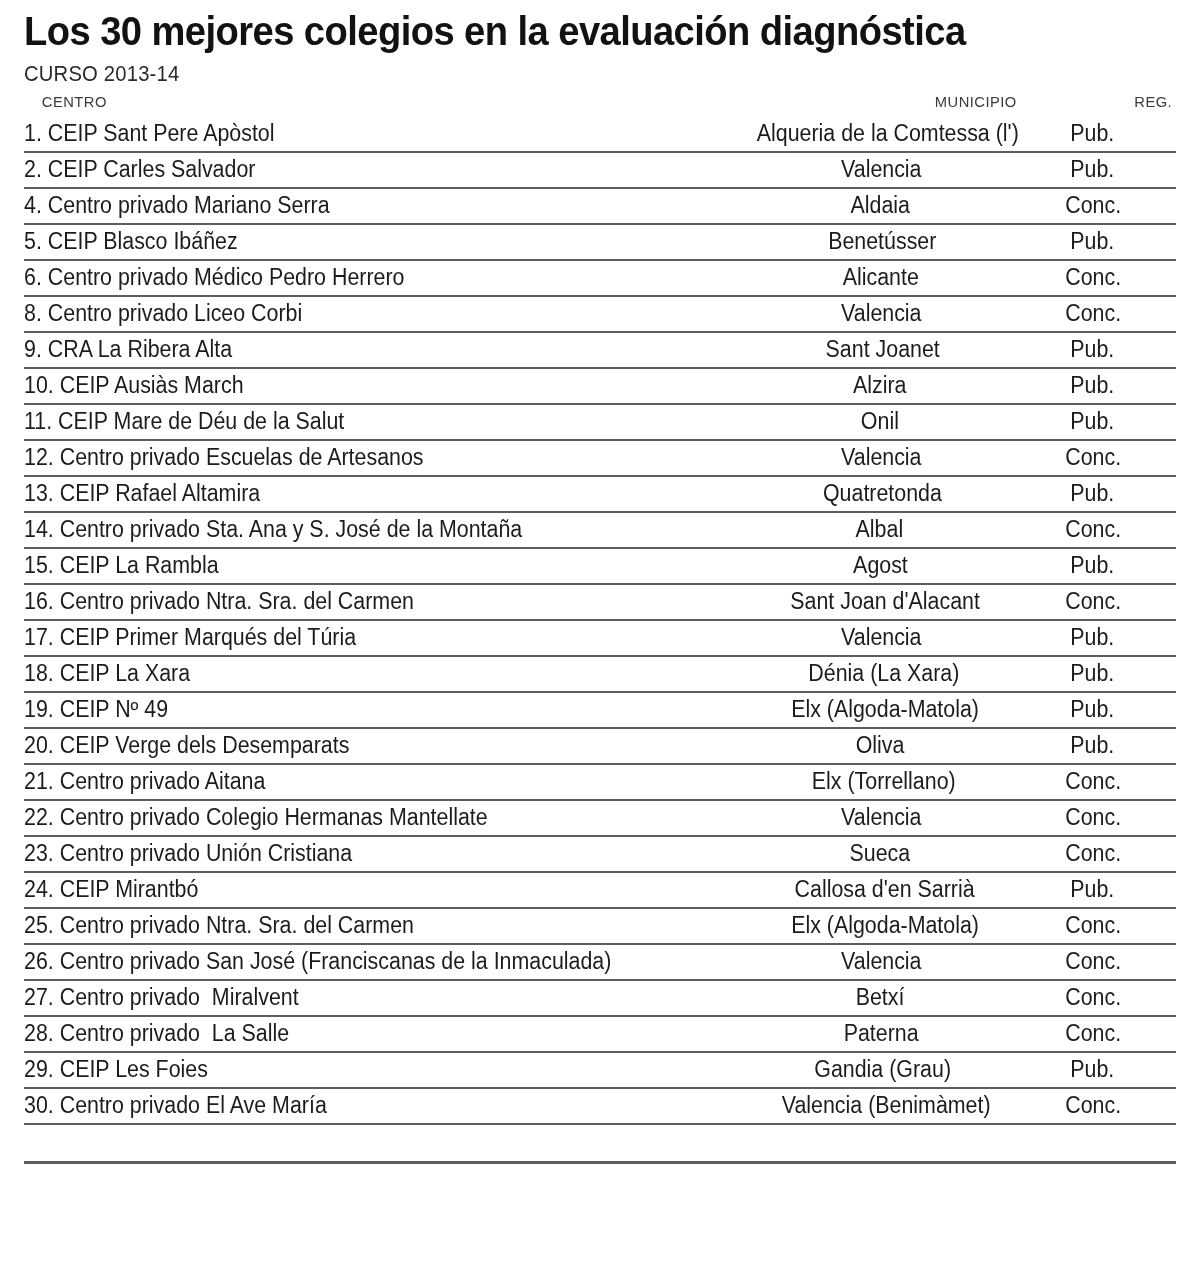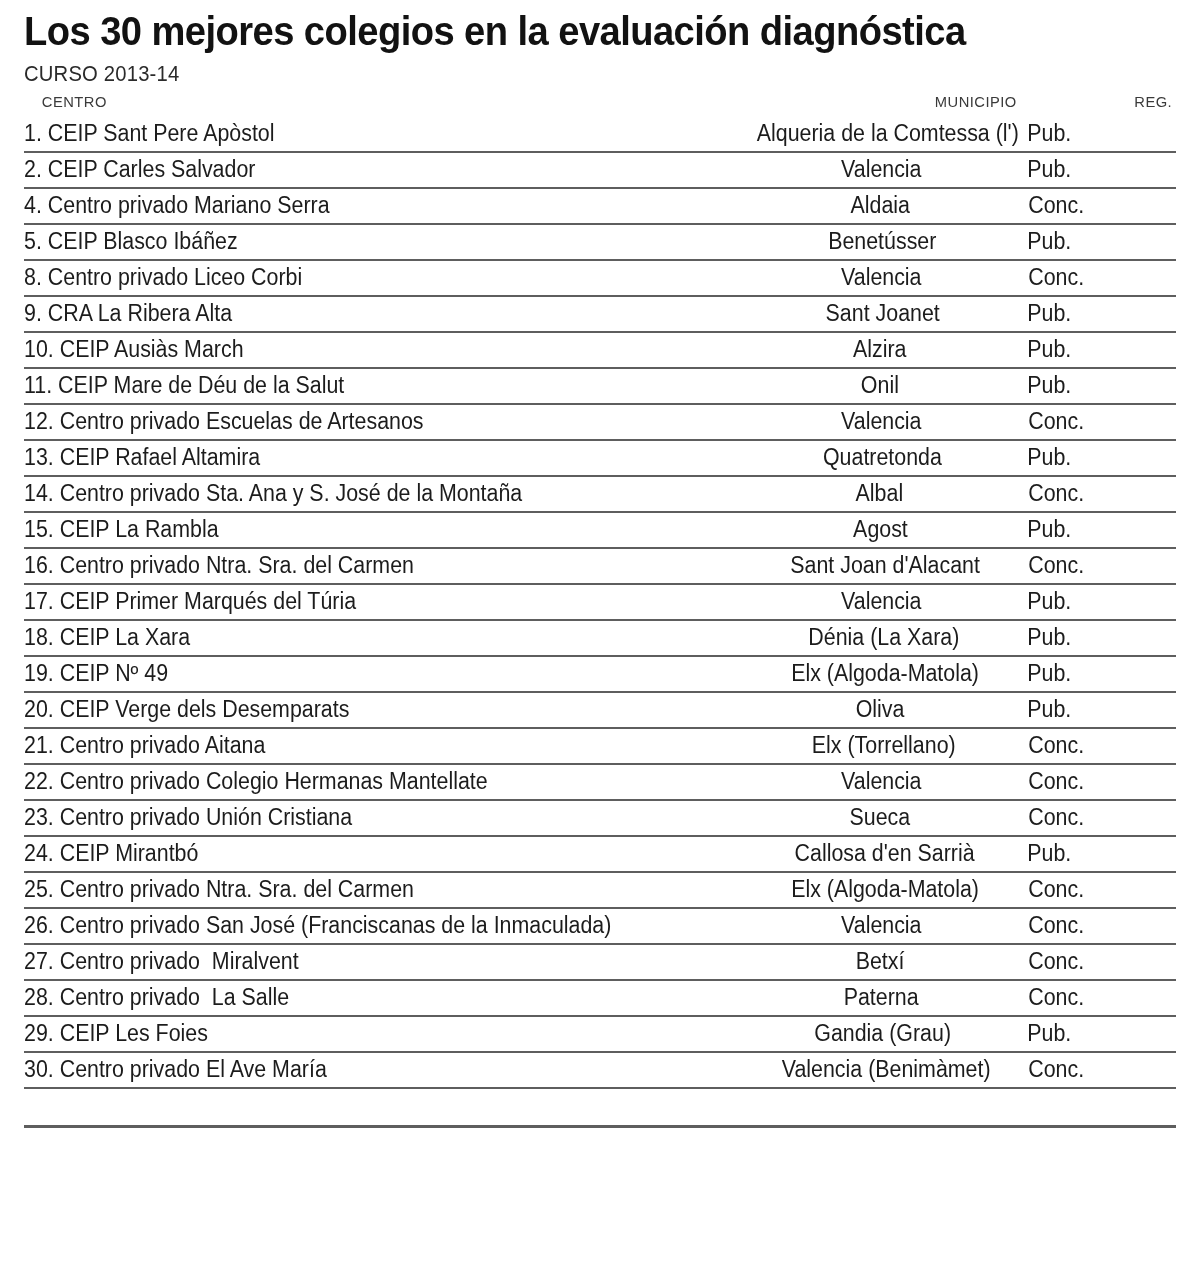--- a/index.html
+++ b/index.html
@@ -80,21 +80,21 @@
     font-weight: 400;
     line-height: 1;
     color: #1c1c1c;
     padding: 5px 0 6px 0;
     border-bottom: 2.5px solid #5e5e5e;
     white-space: nowrap;
     overflow: hidden;
   }
   .ranking-table tbody td.cell-centro    { text-align: left; }
   .ranking-table tbody td.cell-municipio { text-align: center; padding-right: 4px; }
-  .ranking-table tbody td.cell-reg       { text-align: left; padding-right: 18px; }
+  .ranking-table tbody td.cell-reg       { text-align: center; padding-right: 18px; }
 
   .cell-centro span,
   .cell-municipio span,
   .cell-reg span {
     display: inline-block;
     transform: scaleX(0.93);
     transform-origin: left center;
     white-space: pre;
   }
   .cell-municipio span,
@@ -146,20 +146,25 @@
           <td class="cell-centro"><span>4. Centro privado Mariano Serra</span></td>
           <td class="cell-municipio"><span>Aldaia</span></td>
           <td class="cell-reg"><span>Conc.</span></td>
         </tr>
         <tr>
           <td class="cell-centro"><span>5. CEIP Blasco Ibáñez</span></td>
           <td class="cell-municipio"><span>Benetússer</span></td>
           <td class="cell-reg"><span>Pub.</span></td>
         </tr>
         <tr>
+          <td class="cell-centro"><span>6. Centro privado Médico Pedro Herrero</span></td>
+          <td class="cell-municipio"><span>Alicante</span></td>
+          <td class="cell-reg"><span>Conc.</span></td>
+        </tr>
+        <tr>
           <td class="cell-centro"><span>8. Centro privado Liceo Corbi</span></td>
           <td class="cell-municipio"><span>Valencia</span></td>
           <td class="cell-reg"><span>Conc.</span></td>
         </tr>
         <tr>
           <td class="cell-centro"><span>9. CRA La Ribera Alta</span></td>
           <td class="cell-municipio"><span>Sant Joanet</span></td>
           <td class="cell-reg"><span>Pub.</span></td>
         </tr>
         <tr>

